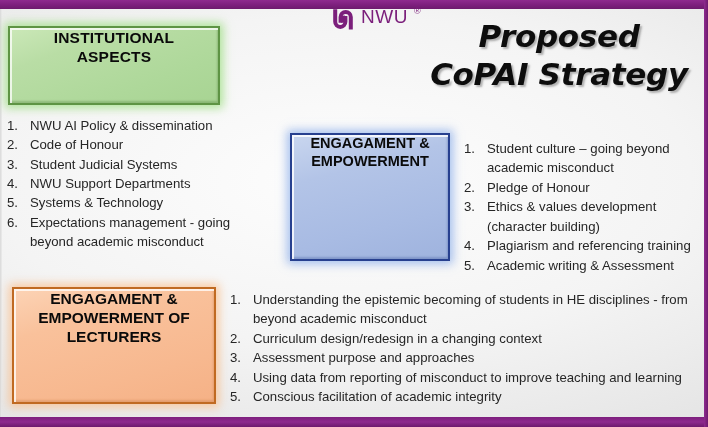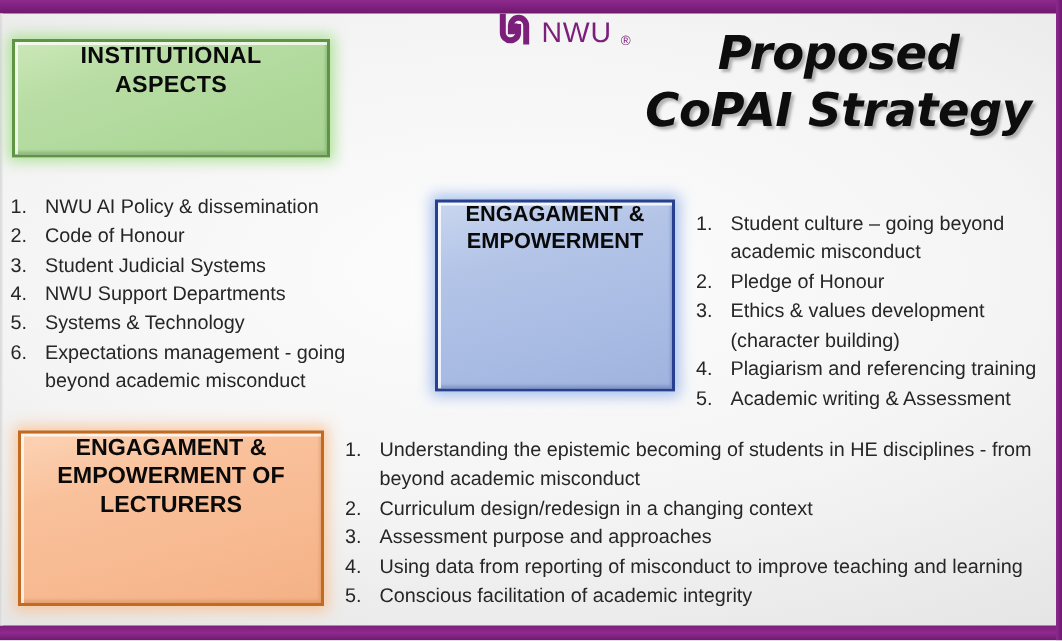--- a/index.html
+++ b/index.html
@@ -48,21 +48,21 @@
     left: 0; top: 9px;
     width: 2px; height: 408px;
     background: linear-gradient(90deg, #d8d8d8 0%, #ececec 100%);
   }
 
   
   .logo {
     position: absolute;
     left: 330px; top: 7px;
     display: flex;
-    align-items: flex-end;
+    align-items: flex-start;
     gap: 5px;
   }
   .logo-mark { display: block; }
   .logo-word {
     font-family: "Liberation Sans", sans-serif;
     font-size: 19px;
     font-weight: 400;
     letter-spacing: 0.5px;
     color: #7b1f7b;
     line-height: 1;
@@ -166,21 +166,21 @@
   ol.nlist > li::before {
     content: counter(itm) ".";
     position: absolute;
     left: 2px;
     top: 0;
     width: 19px;
     text-align: left;
   }
 
   .list-institutional {
-    left: 5px; top: 128px;
+    left: 5px; top: 116px;
     width: 240px;
     font-size: 13.2px;
     line-height: 1.465;
   }
   .list-students {
     left: 462px; top: 139px;
     width: 240px;
     font-size: 13.2px;
     line-height: 1.475;
   }

